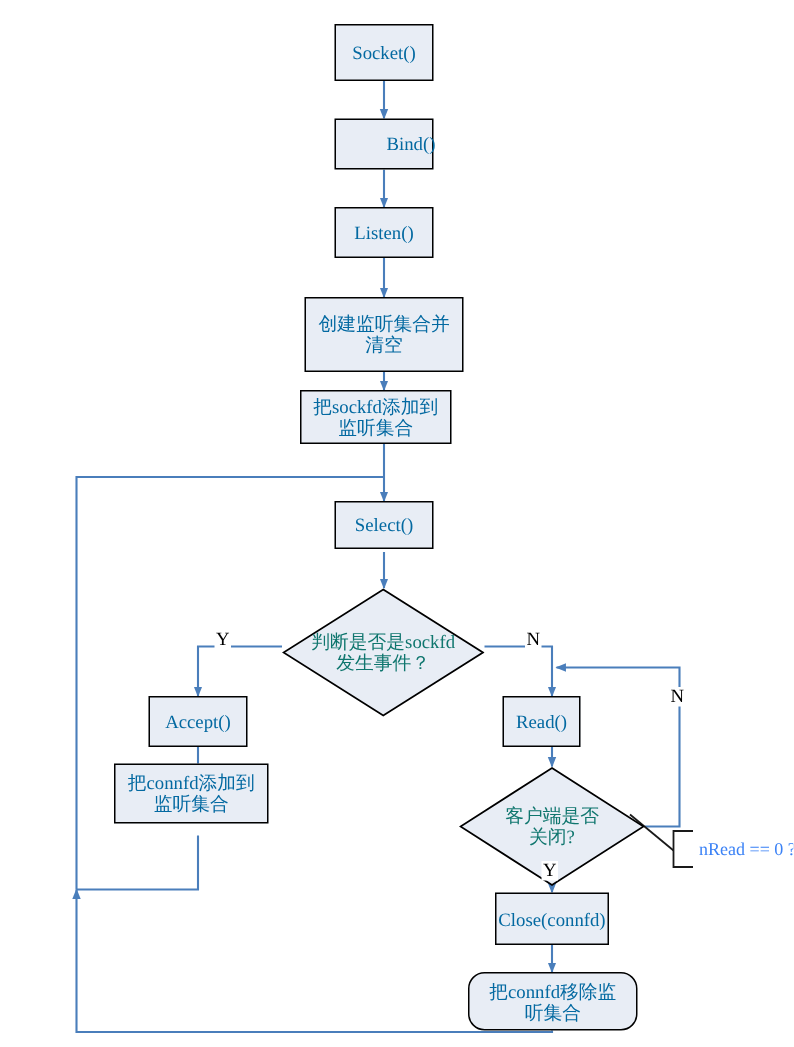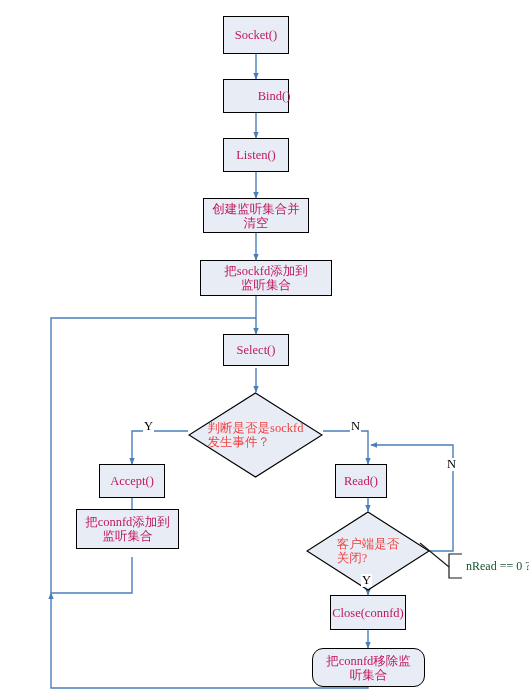--- a/index.html
+++ b/index.html
@@ -28,21 +28,21 @@
   .node {
     position: absolute;
     box-sizing: border-box;
     background: #E8EDF5;
     border: 1px solid #000000;
     display: flex;
     align-items: center;
     justify-content: center;
     text-align: center;
     line-height: 1.12;
-    color: #be185d;
+    color: #0369a1;
     font-family: "Liberation Serif", "DejaVu Serif", serif;
     font-size: 12.5px;
     white-space: pre-line;
   }
   .node.cn {
     font-size: 12.5px;
     letter-spacing: 0px;
   }
   .diamond-wrap {
     position: absolute;
@@ -54,39 +54,40 @@
   }
   .diamond-label {
     position: absolute;
     left: 0;
     top: 0;
     width: 100%;
     height: 100%;
     display: flex;
     align-items: center;
     justify-content: center;
+    text-align: center;
     font-size: 12.5px;
     line-height: 1.12;
-    color: #ef4444;
+    color: #0f766e;
     white-space: pre-line;
     font-family: "Liberation Serif", "DejaVu Serif", serif;
   }
   .edge-label {
     position: absolute;
     font-size: 12.5px;
     color: #000000;
     font-family: "Liberation Serif", "DejaVu Serif", serif;
     background: #ffffff;
     padding: 0 1px;
     line-height: 1;
   }
   .callout {
     position: absolute;
     font-size: 12px;
-    color: #14532d;
+    color: #3b82f6;
     font-family: "Liberation Serif", "DejaVu Serif", serif;
     white-space: nowrap;
     line-height: 1;
   }
 </style>
 </head>
 <body>
 
 <div id="canvas">
 
@@ -142,26 +143,26 @@
   </div>
 
   <div class="node" style="left:223px; top:79px; width:66px; height:34px;padding-left:36px;">
     <span>Bind()</span>
   </div>
 
   <div class="node" style="left:223px; top:138px; width:66px; height:34px;">
     <span>Listen()</span>
   </div>
 
-  <div class="node cn" style="left:203px; top:198px; width:106px; height:35px;">
+  <div class="node cn" style="left:203px; top:198px; width:106px; height:50px;">
     <span>创建监听集合并
 清空</span>
   </div>
 
-  <div class="node cn" style="left:200px; top:260px; width:132px; height:36px;">
+  <div class="node cn" style="left:200px; top:260px; width:101px; height:36px;">
     <span>把sockfd添加到
 监听集合</span>
   </div>
 
   <div class="node" style="left:223px; top:334px; width:66px; height:32px;">
     <span>Select()</span>
   </div>
 
   <div class="diamond-wrap" style="left:188px; top:392px; width:135px; height:86px;">
     <svg width="135" height="86" viewBox="0 0 135 86" xmlns="http://www.w3.org/2000/svg">

